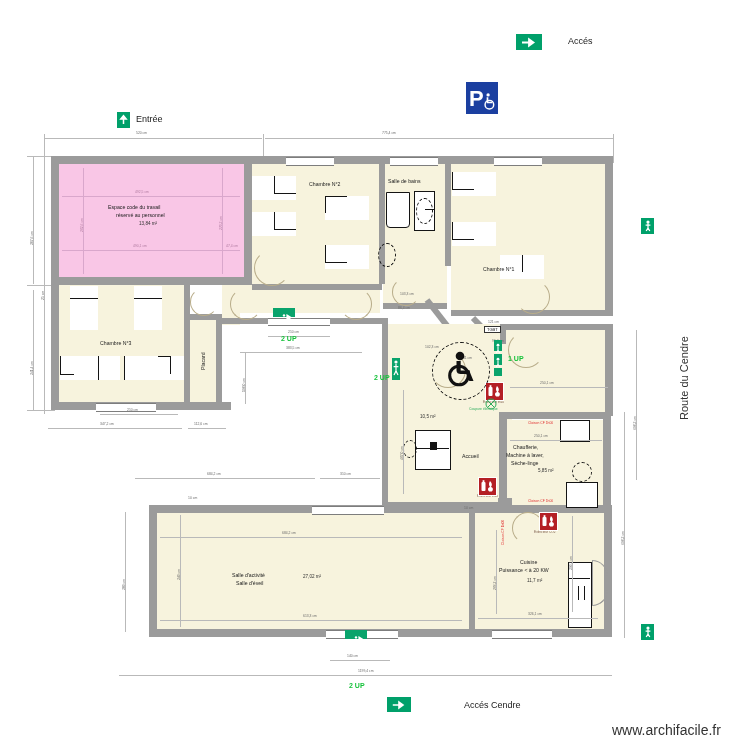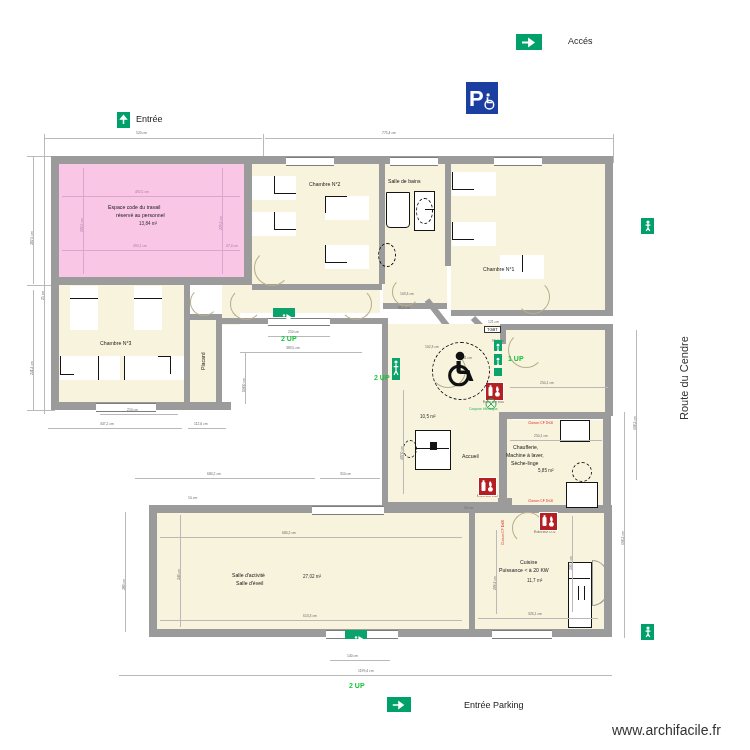--- a/index.html
+++ b/index.html
@@ -437,15 +437,15 @@
     <path d="M28 20 l4.5 11 h-4.2 l-3.6 -9 z" fill="#111"></path>
     <circle cx="18" cy="25.5" r="9.3" fill="none" stroke="#111" stroke-width="3.1"></circle>
   </svg>
 </div>
 
 <div class="abs exit-sign" style="left:387px;top:697px;width:24px;height:15px;">
   <svg width="16" height="10" viewBox="0 0 18 11">
     <path d="M2 5.5 H12 M9 2.2 L13.5 5.5 L9 8.8 Z" stroke="#ffffff" stroke-width="1.8" fill="#ffffff"></path>
   </svg>
 </div>
-<div class="abs lbl" style="left:464px;top:700px;font-size:9px;">Entrée Parking</div>
+<div class="abs lbl" style="left:464px;top:700px;font-size:9px;">Accés Cendre</div>
 
 <div class="abs footer" style="left:612px;top:722px;">www.archifacile.fr</div>
 
 </body></html>

